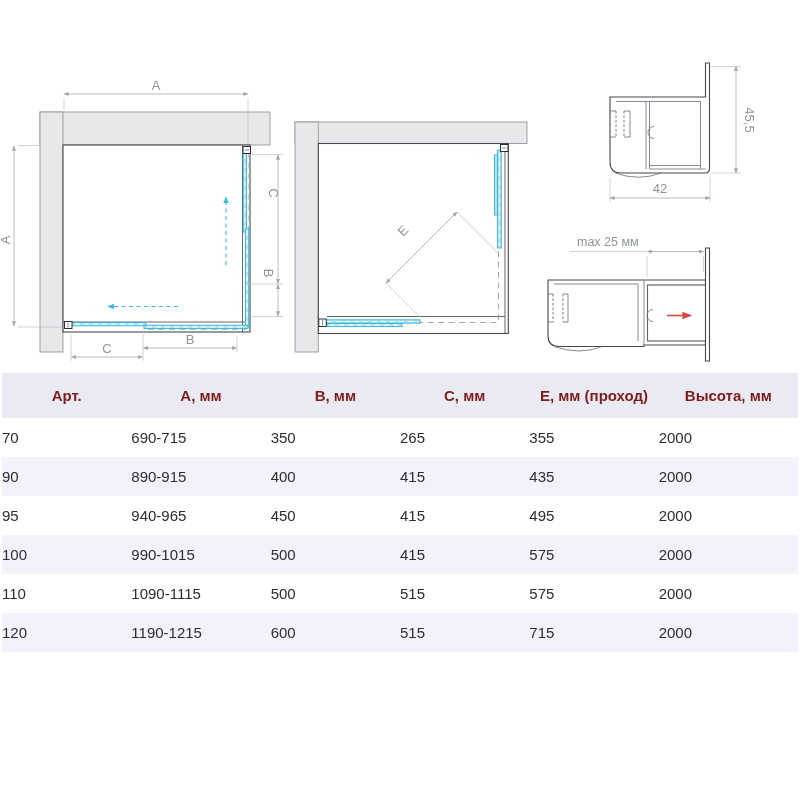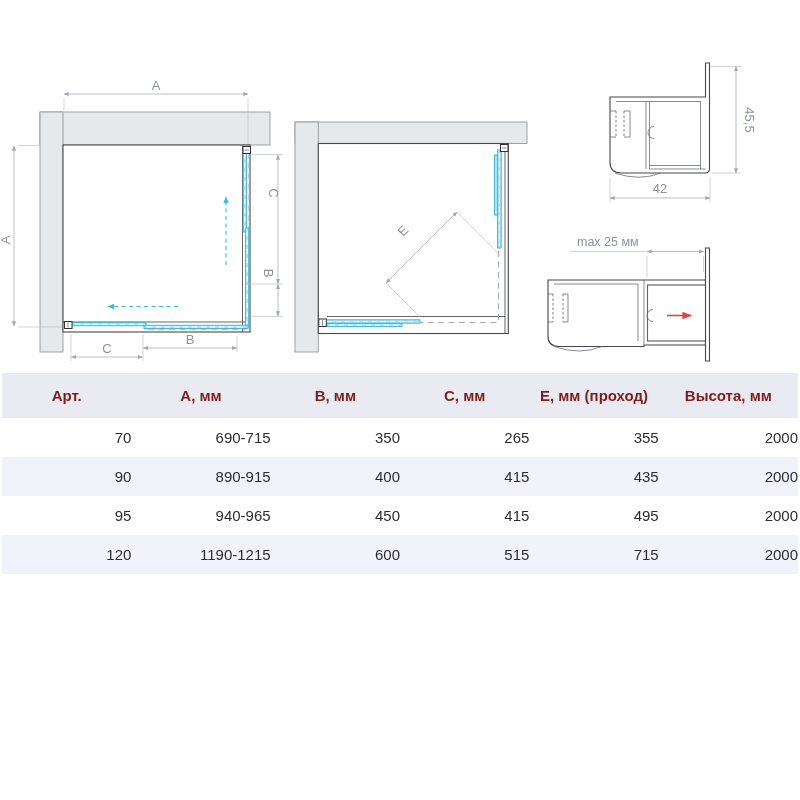--- a/index.html
+++ b/index.html
@@ -27,21 +27,21 @@
   .dlab-s{font-family:"Liberation Sans",sans-serif;font-size:12.5px;fill:#8e939b;}
   .bracket{fill:#ffffff;stroke:#2f3135;stroke-width:1;}
   .red{stroke:#d84742;stroke-width:1.6;fill:none;}
 
   
   .data-table{position:absolute;top:373px;left:2px;width:796px;border-collapse:collapse;
               table-layout:fixed;}
   .data-table th{height:45px;background:#e9eaf2;font-size:15px;font-weight:600;
                  color:#7f1d1d;text-align:center;padding:0;}
   .data-table td{height:39px;font-size:15px;font-weight:400;color:#2c2d33;
-                 text-align:right;padding:0;}
+                 text-align:left;padding:0;}
   .data-table tbody tr:nth-child(even){background:#f2f3fa;}
 </style>
 </head>
 <body>
 
 <div class="stage">
 
   <svg id="svg-plan-closed" width="290" height="310" viewBox="0 0 290 310">
     <defs>
       <marker id="m1" viewBox="0 0 10 10" refX="9" refY="5" markerWidth="6.5" markerHeight="6.5" orient="auto-start-reverse">
@@ -263,20 +263,36 @@
       </tr>
       <tr>
         <td>95</td>
         <td>940-965</td>
         <td>450</td>
         <td>415</td>
         <td>495</td>
         <td>2000</td>
       </tr>
       <tr>
+        <td>100</td>
+        <td>990-1015</td>
+        <td>500</td>
+        <td>415</td>
+        <td>575</td>
+        <td>2000</td>
+      </tr>
+      <tr>
+        <td>110</td>
+        <td>1090-1115</td>
+        <td>500</td>
+        <td>515</td>
+        <td>575</td>
+        <td>2000</td>
+      </tr>
+      <tr>
         <td>120</td>
         <td>1190-1215</td>
         <td>600</td>
         <td>515</td>
         <td>715</td>
         <td>2000</td>
       </tr>
     </tbody>
   </table>
 

